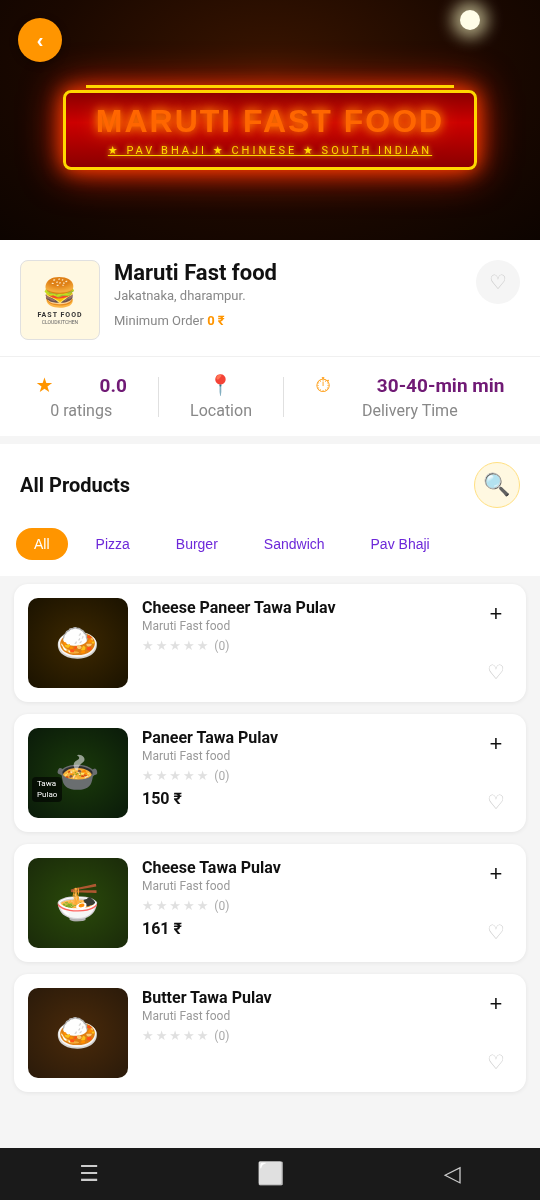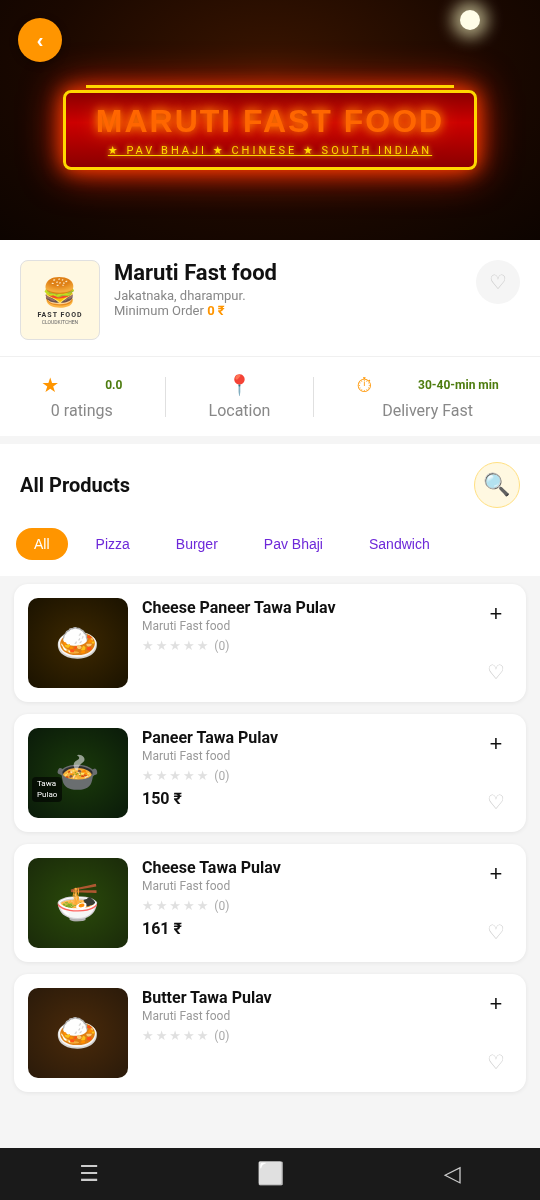--- a/index.html
+++ b/index.html
@@ -145,21 +145,21 @@
       color: #111;
     }
     .restaurant-address {
       font-size: 13px;
       color: #888;
       margin-top: 3px;
     }
     .restaurant-min-order {
       font-size: 13px;
       color: #888;
-      margin-top: 0;
+      margin-top: 10px;
     }
     .min-order-amount {
       color: #ff9500;
       font-weight: bold;
     }
     .heart-button {
       width: 44px;
       height: 44px;
       background: #f5f5f5;
       border-radius: 50%;
@@ -192,23 +192,23 @@
     }
     .stat-top {
       display: flex;
       align-items: center;
       gap: 6px;
     }
     .stat-icon {
       font-size: 20px;
     }
     .stat-value {
-      font-size: 12px;
-      font-weight: bold;
-      color: #4d7c0f;
+      font-size: 19px;
+      font-weight: bold;
+      color: #701a75;
       padding-left: 40px;
     }
     .stat-label {
       font-size: 16px;
       color: #888;
     }
     .stat-divider {
       width: 1px;
       height: 40px;
       background: #e0e0e0;
@@ -456,37 +456,37 @@
       <span class="stat-icon" style="color:#ff9500;">📍</span>
     </div>
     <span class="stat-label">Location</span>
   </div>
   <div class="stat-divider"></div>
   <div class="stat-item">
     <div class="stat-top">
       <span class="stat-icon" style="color:#ff9500;">⏱</span>
       <span class="stat-value">30-40-min min</span>
     </div>
-    <span class="stat-label">Delivery Fast</span>
+    <span class="stat-label">Delivery Time</span>
   </div>
 </div>
 
 <div class="products-header">
   <span class="products-title">All Products</span>
   <button class="search-button">
     <span class="search-icon-svg">🔍</span>
   </button>
 </div>
 
 <div class="category-tabs">
   <button class="category-tab active">All</button>
   <button class="category-tab inactive">Pizza</button>
   <button class="category-tab inactive">Burger</button>
+  <button class="category-tab inactive">Sandwich</button>
   <button class="category-tab inactive">Pav Bhaji</button>
-  <button class="category-tab inactive">Sandwich</button>
 </div>
 
 <div class="products-list">
 
   <div class="product-card">
     <div class="product-image" style="background:#1a1200;">
       <div class="product-img-bg" style="background: radial-gradient(ellipse, #3d2800 0%, #1a1200 100%);">🍛</div>
     </div>
     <div class="product-info">
       <div class="product-name">Cheese Paneer Tawa Pulav</div>

